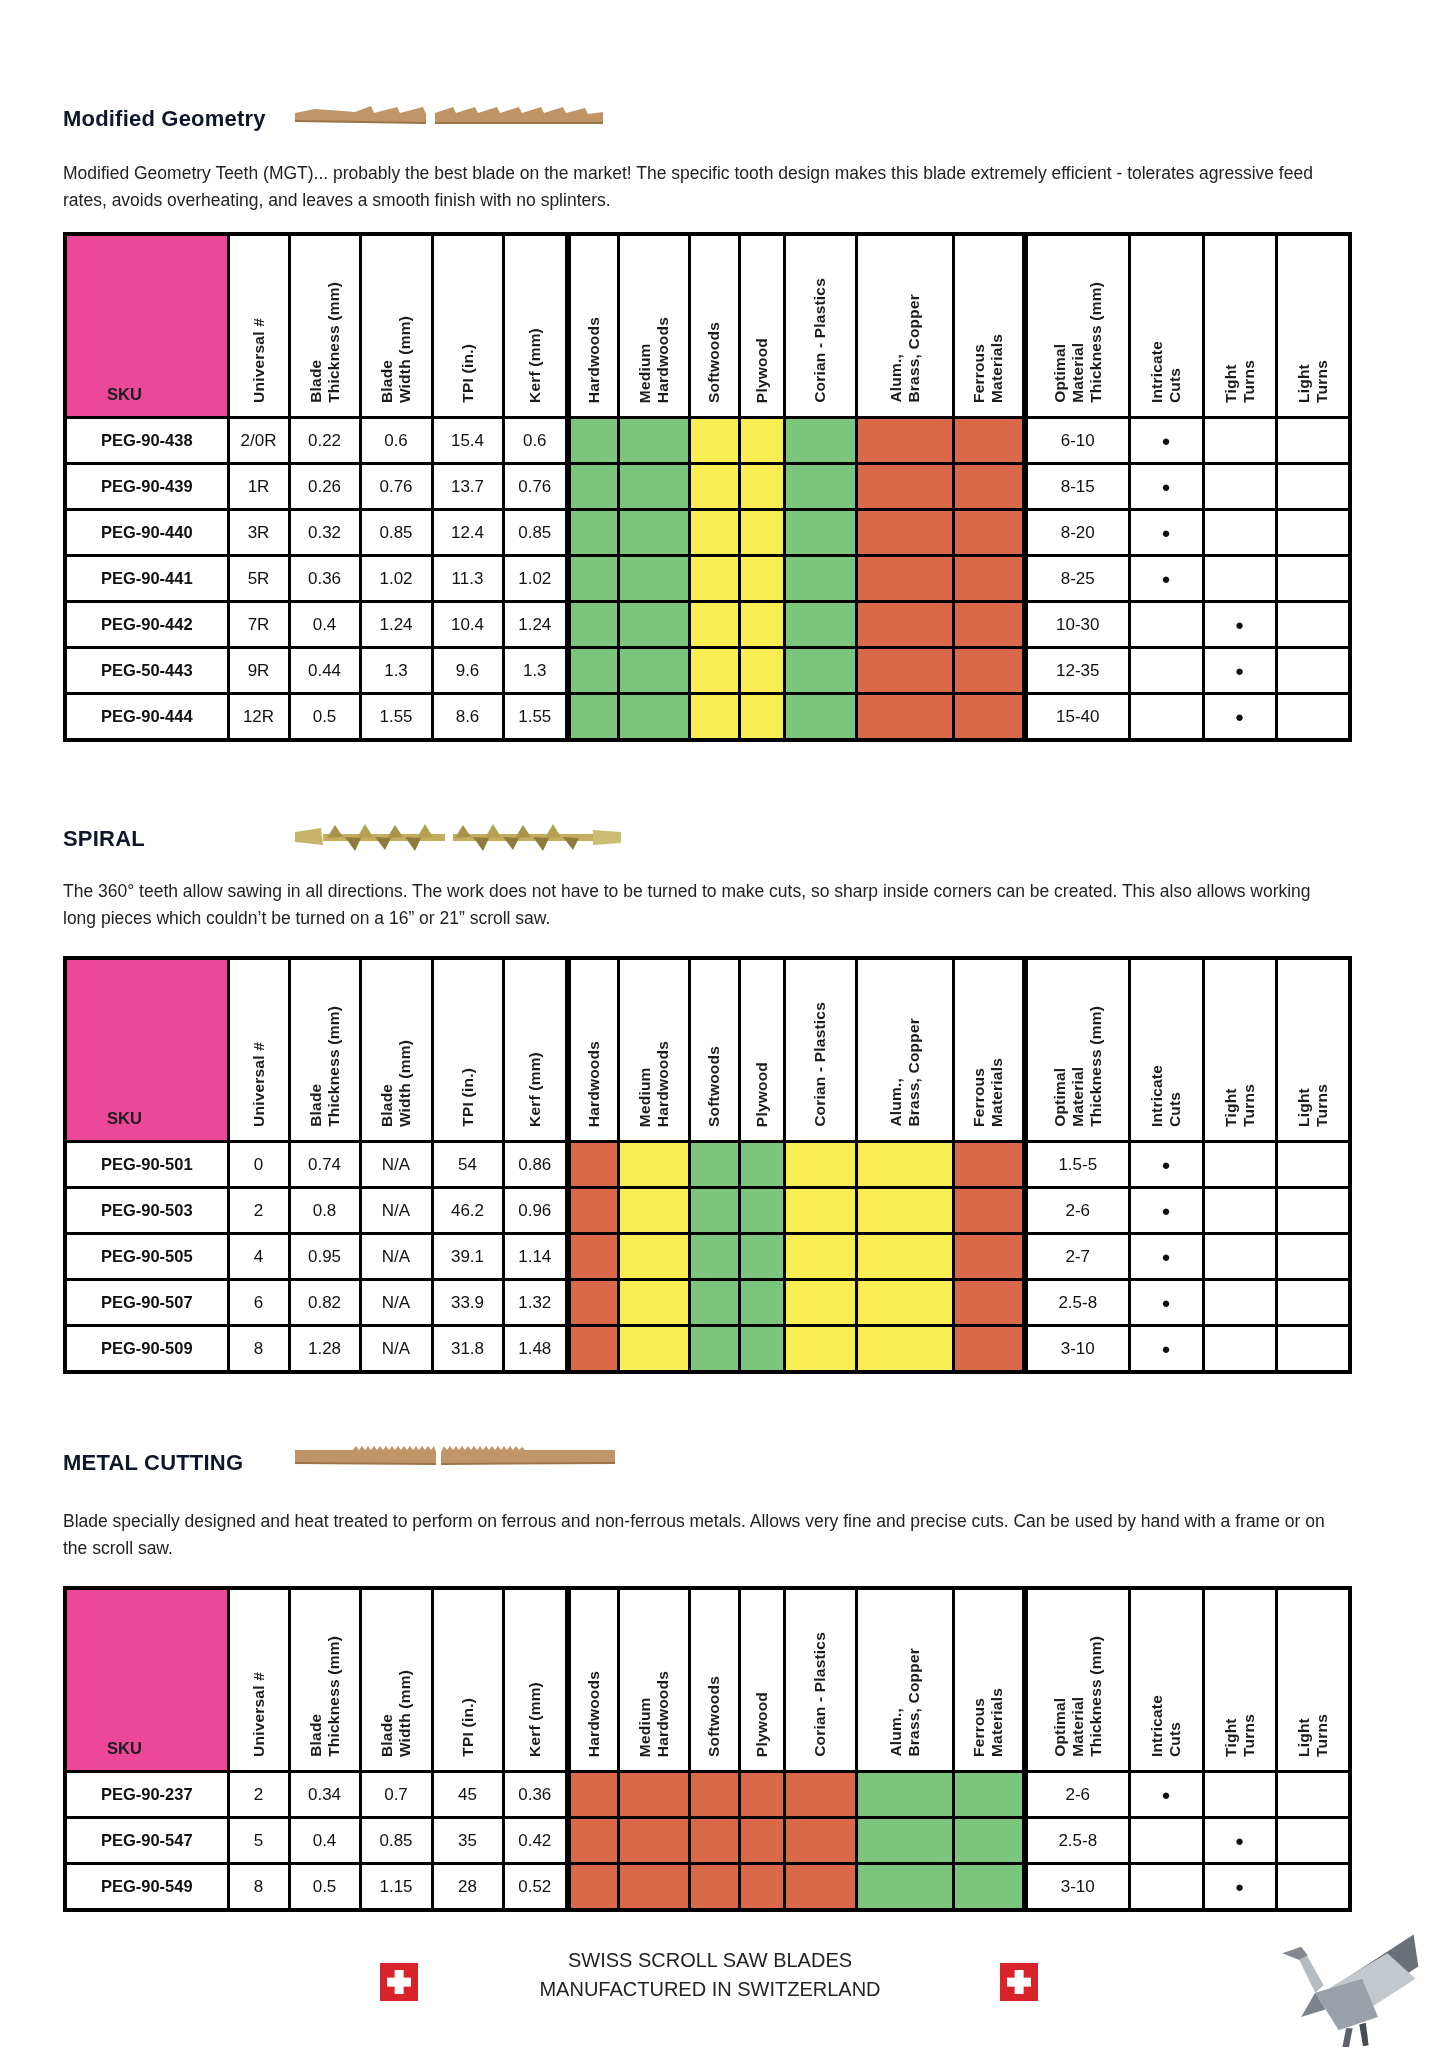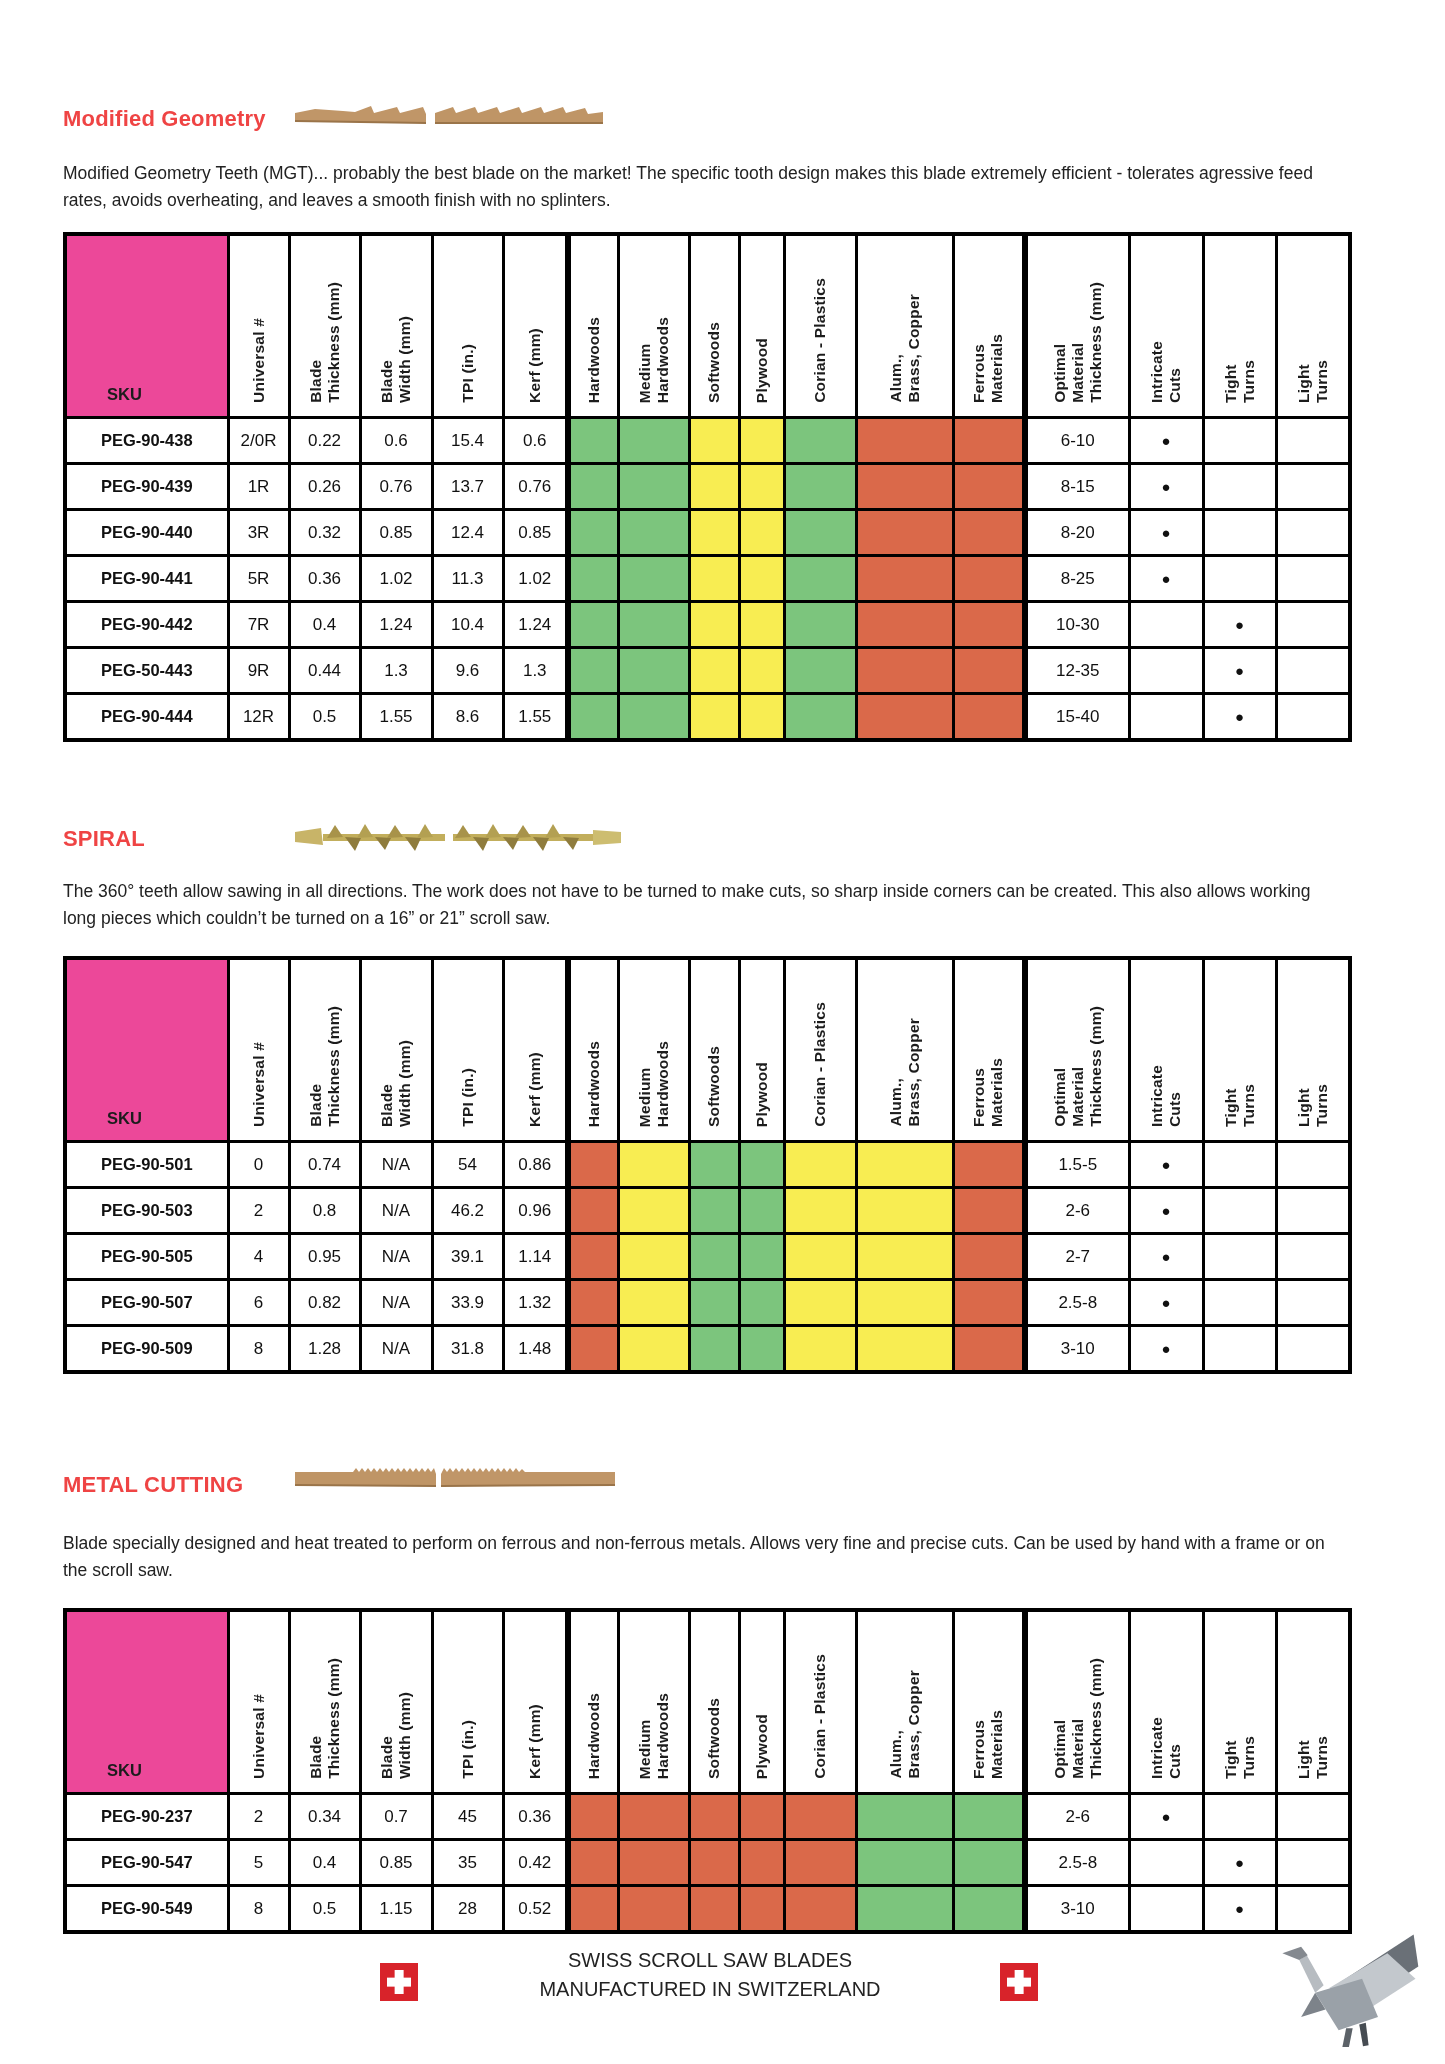--- a/index.html
+++ b/index.html
@@ -9,21 +9,21 @@
     background:#ffffff;
     font-family:"Liberation Sans","DejaVu Sans",sans-serif;
     color:#1c1c1c;
     overflow:hidden;
   }
   .content{position:absolute;left:63px;top:0;width:1290px;}
 
   
   .title-row{display:flex;align-items:center;}
   .sec-title{
-    font-size:22px;font-weight:bold;color:#ef4444;
+    font-size:22px;font-weight:bold;color:#0f172a;
     letter-spacing:.2px;margin:0;
   }
   .blade-img{position:absolute;left:232px;}
   .desc{
     margin:0;font-size:17.5px;line-height:27px;color:#222;
     width:1285px;
   }
 
   
   table.spec-table{
@@ -61,21 +61,21 @@
   .col-ferrous{width:72px}.col-optimal{width:104px}.col-intricate{width:74px}
   .col-tight{width:73px}.col-light{width:74px}
 
   
   #sec-mgt{padding-top:106px;position:relative;}
   #sec-mgt .desc{margin-top:28px;}
   #sec-mgt .spec-table{margin-top:18px;}
   #sec-spiral{margin-top:84px;position:relative;}
   #sec-spiral .desc{margin-top:26px;}
   #sec-spiral .spec-table{margin-top:24px;}
-  #sec-metal{margin-top:98px;position:relative;}
+  #sec-metal{margin-top:76px;position:relative;}
   #sec-metal .desc{margin-top:32px;}
   #sec-metal .spec-table{margin-top:24px;}
 
   
   .footer-text{
     position:absolute;left:430px;top:1946px;width:560px;
     text-align:center;font-size:20px;line-height:29px;color:#232323;
   }
   .flag{position:absolute;width:38px;height:38px;background:#d8232a;}
   .flag::before{content:"";position:absolute;left:50%;top:19%;width:23%;height:62%;background:#fff;transform:translateX(-50%);}

